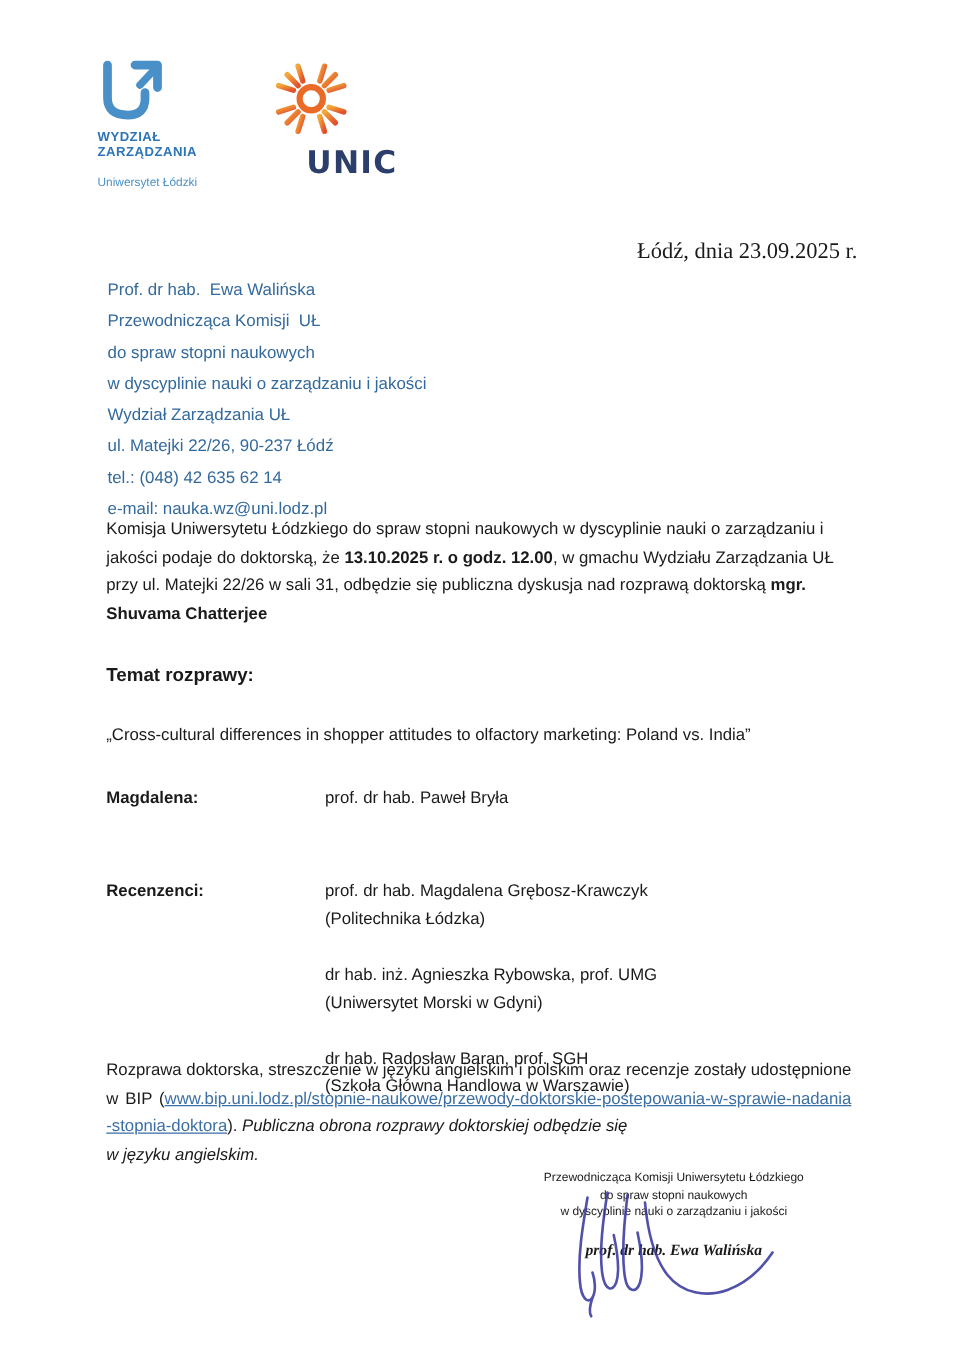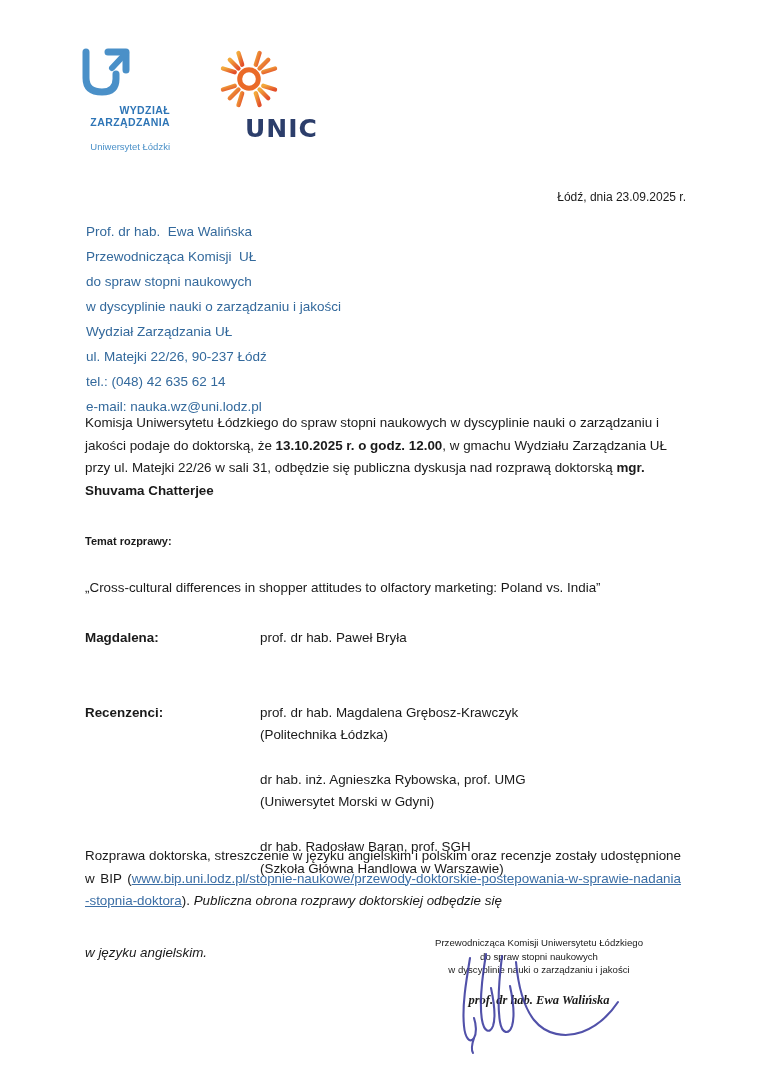--- a/index.html
+++ b/index.html
@@ -27,21 +27,20 @@
     top: 48px;
     display: flex;
     align-items: flex-start;
     gap: 36px;
   }
   .wz-logo { width: 92px; }
   .wz-mark { display:block; }
   .wz-text {
     margin-top: 6px;
     line-height: 1.18;
-    text-align: right;
   }
   .wz-l1, .wz-l2 {
     font-size: 10.5px;
     font-weight: bold;
     letter-spacing: 0.4px;
     color: #2e75b6;
   }
   .wz-l3 {
     font-size: 9.5px;
     color: #4a90c8;
@@ -57,22 +56,23 @@
     margin-top: 2px;
     line-height: 1;
     margin-left: 39px;
   }
 
   
   .date-line {
     position: absolute;
     right: 77px;
     top: 190px;
-    font-size: 12px;
+    font-size: 18px;
     color: #1a1a1a;
+    font-family: Liberation Serif, serif;
   }
 
   
   .address {
     position: absolute;
     left: 86px;
     top: 219px;
     color: #33699c;
     font-size: 13.5px;
     line-height: 25px;
@@ -88,21 +88,21 @@
   }
   p.para {
     margin: 0;
     font-size: 13.4px;
     line-height: 22.5px;
     color: #1a1a1a;
   }
   .b { font-weight: bold; }
   .section-label {
     margin: 0;
-    font-size: 11px;
+    font-size: 15px;
     font-weight: bold;
     line-height: 22.5px;
   }
   .title-line {
     margin: 0;
     font-size: 13.4px;
     line-height: 22.5px;
   }
   .gap-24 { height: 24px; }
   .gap-28 { height: 28px; }
@@ -132,21 +132,21 @@
     font-size: 13.4px;
     line-height: 22.5px;
     text-align: justify;
   }
   .footer-para .lastline { text-align: left; }
   a.link {
     color: #3b6ea5;
     text-decoration: underline;
     word-break: break-all;
   }
-  .ital { font-style: italic; margin-top: 29px; }
+  .ital { font-style: italic; }
 
   
   .sig-block {
     position: absolute;
     left: 389px;
     top: 936px;
     width: 300px;
     text-align: center;
     font-size: 9.6px;
     line-height: 13.5px;

